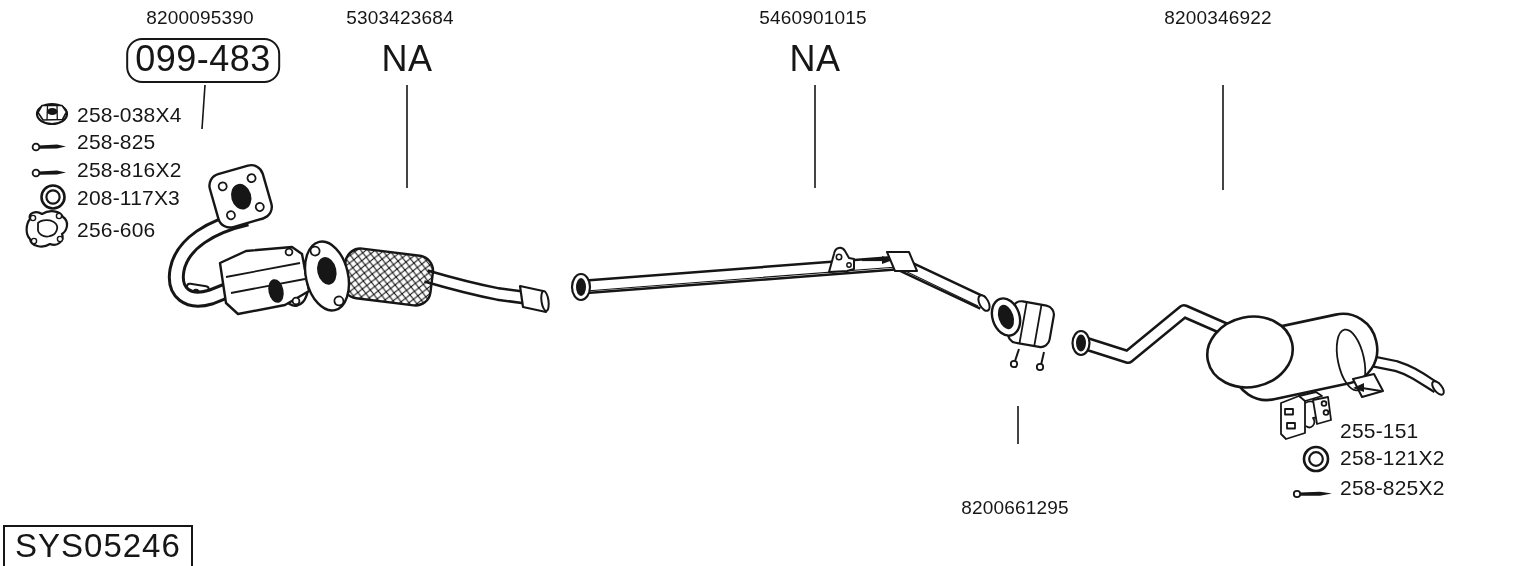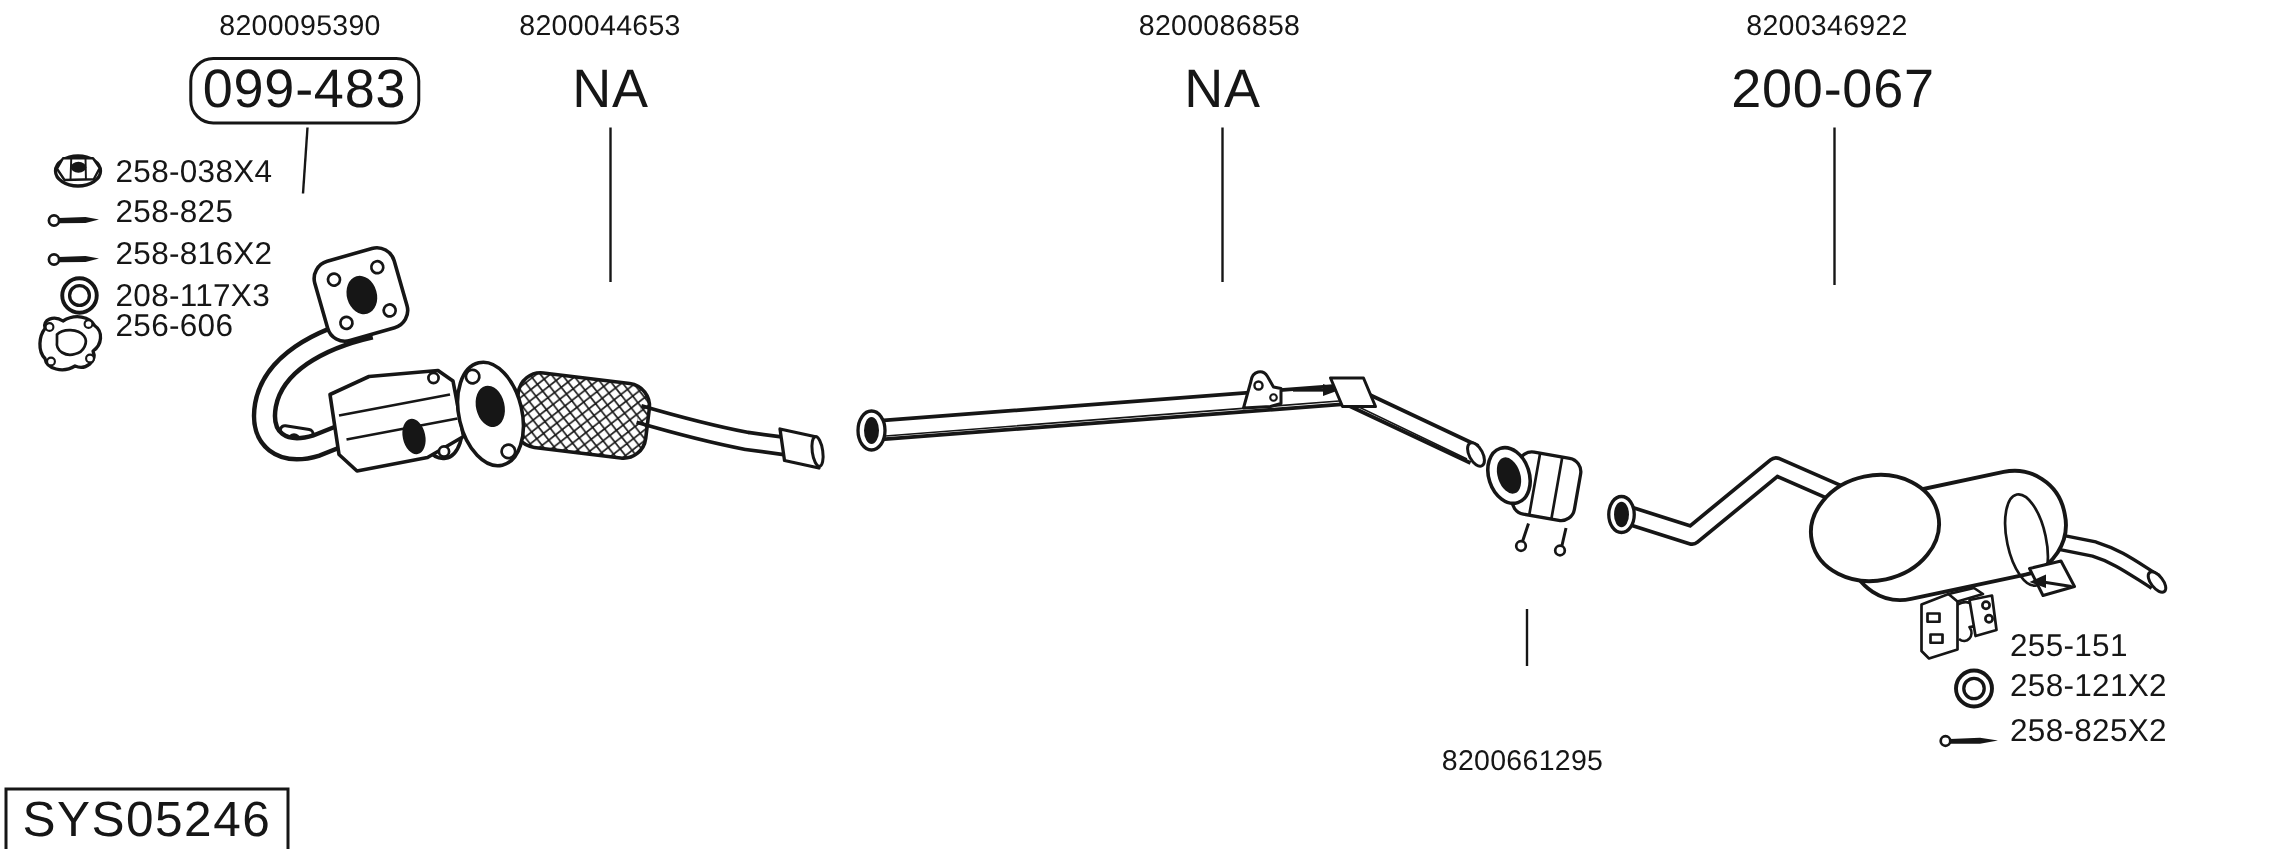--- a/index.html
+++ b/index.html
@@ -159,34 +159,33 @@
     <circle cx="1316" cy="459" r="12" fill="#ffffff" stroke="#161616" stroke-width="2.6"></circle>
     <circle cx="1316" cy="459" r="6.8" fill="#ffffff" stroke="#161616" stroke-width="2.2"></circle>
   </g>
   <g>
     <circle cx="1297" cy="494" r="3.2" fill="#ffffff" stroke="#161616" stroke-width="1.8"></circle>
     <path d="M1300 492.6 L1320 491.8 L1332 493.6 L1320 495.8 L1300 495.8 Z" fill="#161616"></path>
   </g>
 </svg>
 
 <div class="abs ref ctr" style="left:200px;top:8px">8200095390</div>
-<div class="abs ref ctr" style="left:400px;top:8px">8200044653</div>
-<div class="abs ref ctr" style="left:813px;top:8px">8200086858</div>
+<div class="abs ref ctr" style="left:400px;top:8px">5303423684</div>
+<div class="abs ref ctr" style="left:813px;top:8px">5460901015</div>
 <div class="abs ref ctr" style="left:1218px;top:8px">8200346922</div>
 
 <div class="abs code boxed ctr" style="left:203px;top:38px">099-483</div>
 <div class="abs code ctr" style="left:407px;top:40px">NA</div>
 <div class="abs code ctr" style="left:815px;top:40px">NA</div>
-<div class="abs code ctr" style="left:1222px;top:40px">200-067</div>
 
 <div class="abs plabel" style="left:77px;top:104px">258-038X4</div>
 <div class="abs plabel" style="left:77px;top:131px">258-825</div>
 <div class="abs plabel" style="left:77px;top:159px">258-816X2</div>
 <div class="abs plabel" style="left:77px;top:187px">208-117X3</div>
-<div class="abs plabel" style="left:77px;top:207px">256-606</div>
+<div class="abs plabel" style="left:77px;top:219px">256-606</div>
 
 <div class="abs ref ctr" style="left:1015px;top:498px">8200661295</div>
 
 <div class="abs plabel" style="left:1340px;top:420px">255-151</div>
 <div class="abs plabel" style="left:1340px;top:447px">258-121X2</div>
 <div class="abs plabel" style="left:1340px;top:477px">258-825X2</div>
 
 <div class="abs sys" style="left:3px;top:525px">SYS05246</div>
 
 </div>

